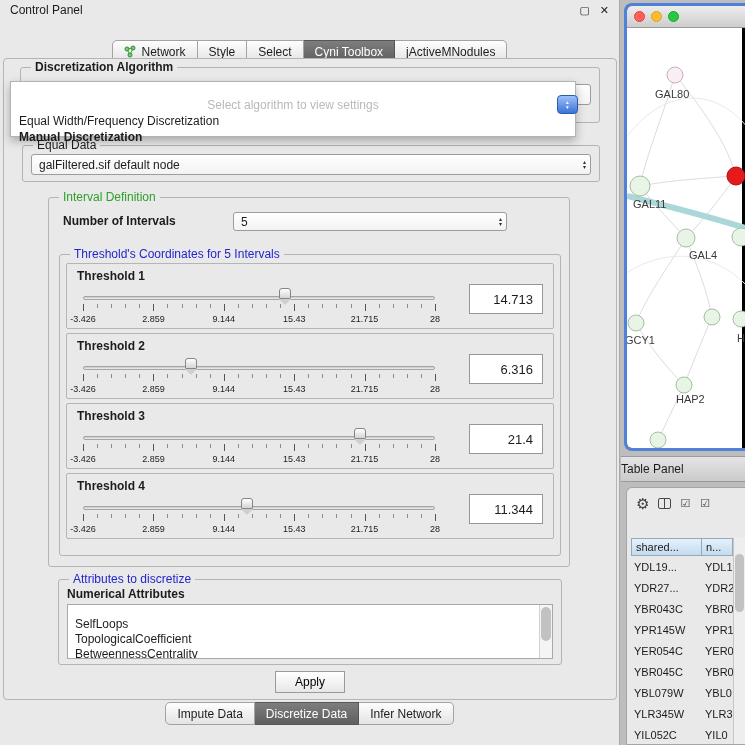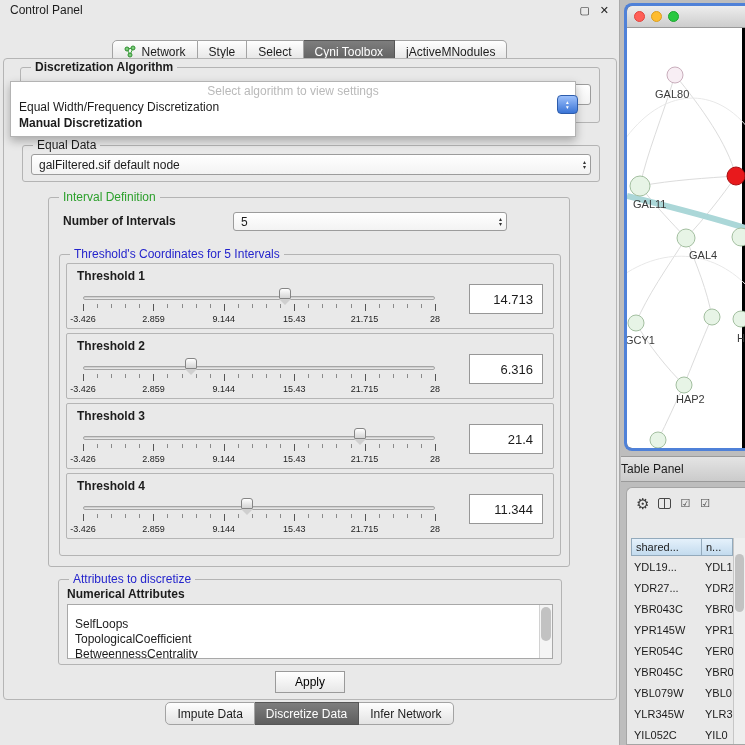--- a/index.html
+++ b/index.html
@@ -27,21 +27,21 @@
   .group-title.bold { font-weight:bold; }
   .group-title.green { color:#2ca02c; }
   .group-title.blue  { color:#2424cc; }
 
   .combo { position:relative; background:linear-gradient(#ffffff,#f3f3f3); border:1px solid #9c9c9c; border-radius:3px; display:flex; align-items:center; font-size:12px; padding:0 20px 0 7px; overflow:hidden; white-space:nowrap; }
   .stepper { position:absolute; right:4px; top:50%; transform:translateY(-50%); display:flex; flex-direction:column; line-height:5px; font-size:6px; color:#333; }
 
   .disc-group { left:16px; top:8px; width:580px; height:56px; }
   .disc-combo { position:absolute; left:8px; right:8px; top:16px; height:21px; }
 
-  .popup { position:absolute; left:6px; top:22px; width:566px; height:56px; background:#fff; border:1px solid #b3b3b3; box-shadow:0 4px 9px rgba(0,0,0,.28); z-index:5; padding-top:2px; }
+  .popup { position:absolute; left:6px; top:22px; width:566px; height:56px; background:#fff; border:1px solid #b3b3b3; box-shadow:0 4px 9px rgba(0,0,0,.28); z-index:5; padding-top:16px; }
   .popup-title { text-align:center; color:#b9b9b9; font-size:12px; height:15px; }
   .popup-item { font-size:12px; padding:1px 8px; }
   .popup-item.bold { font-weight:bold; }
   .algo-btn { position:absolute; left:553px; top:36px; width:21px; height:19px; border-radius:4px; background:linear-gradient(#9cc0fb,#3a74d6); border:1px solid #2d5cab; z-index:10; display:flex; flex-direction:column; align-items:center; justify-content:center; color:#fff; font-size:5.5px; line-height:5px; }
 
   .td-group { left:18px; top:86px; width:578px; height:37px; }
   .td-combo { position:absolute; left:8px; right:8px; top:8px; height:21px; }
 
   .interval-group { left:44px; top:138px; width:522px; height:370px; }
   .num-row { position:absolute; left:14px; top:16px; right:10px; display:flex; align-items:center; }

